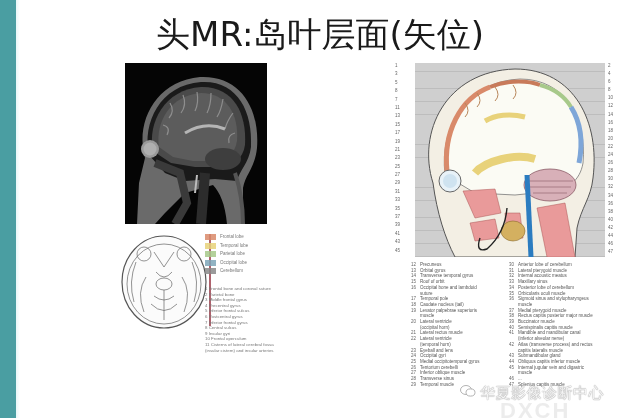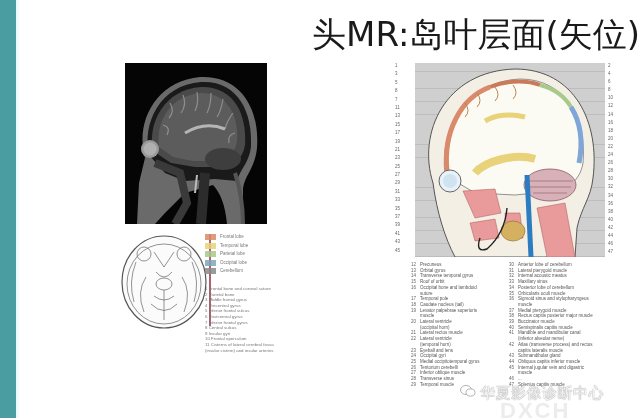--- a/index.html
+++ b/index.html
@@ -1,19 +1,19 @@
 <!DOCTYPE html>
 <html><head>
 <meta charset="utf-8">
 <style>
   html, body { margin:0; padding:0; }
   body { width:640px; height:418px; position:relative; overflow:hidden; background:#ffffff; font-family:"Liberation Sans", sans-serif; }
   .teal-bar { position:absolute; left:0; top:0; width:16px; height:418px; background:#4a9ea2; }
   .teal-edge { position:absolute; left:16px; top:0; width:4px; height:418px; background:linear-gradient(90deg,#e6f7f8,#ffffff); }
-  .title { position:absolute; left:0; width:640px; top:12px; text-align:right; font-size:34px; color:#1a1a1a; letter-spacing:0px; font-family:"DejaVu Sans", sans-serif; }
+  .title { position:absolute; left:0; width:640px; top:12px; text-align:center; font-size:34px; color:#1a1a1a; letter-spacing:0px; font-family:"DejaVu Sans", sans-serif; }
 
   
   .mri { position:absolute; left:125px; top:63px; width:142px; height:161px; background:#050505; overflow:hidden; }
   .mri svg { display:block; }
 
   
   .axial { position:absolute; left:116px; top:232px; width:100px; height:100px; }
   .legend-colors { position:absolute; left:205px; top:233px; }
   .legend-row { display:flex; align-items:center; height:8.5px; }
   .swatch { width:11px; height:6px; margin-right:4px; opacity:0.85; }

